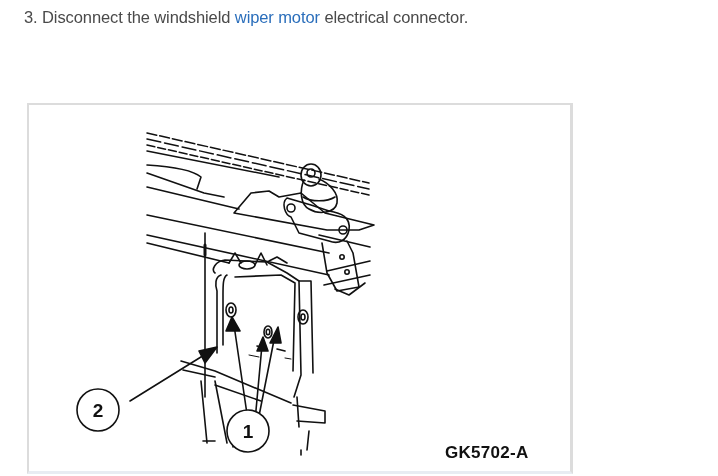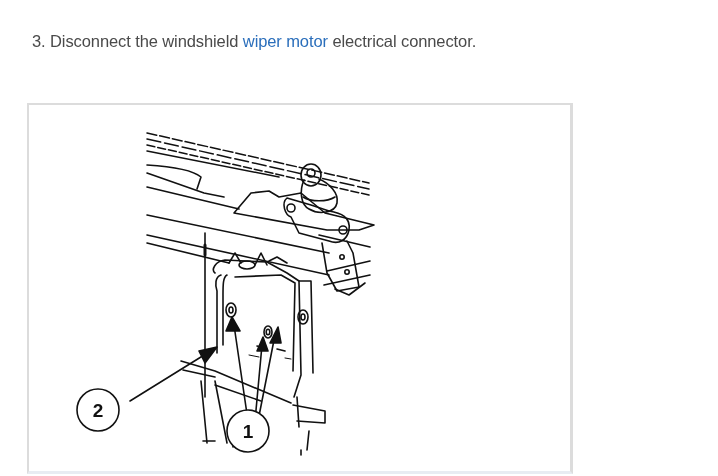--- a/index.html
+++ b/index.html
@@ -9,28 +9,27 @@
       width: 718px;
       height: 476px;
       overflow: hidden;
     }
     body {
       position: relative;
       font-family: "Liberation Sans", sans-serif;
     }
     .step-text {
       position: absolute;
-      left: 32px;
+      left: 24px;
       top: 5px;
       font-size: 16.5px;
       color: #4a4a4a;
       letter-spacing: -0.1px;
       white-space: nowrap;
       line-height: 24px;
-      margin-top: 24px;
     }
     .step-text a {
       color: #2a6ebb;
       text-decoration: none;
     }
     .figure-frame {
       position: absolute;
       left: 27px;
       top: 103px;
       width: 541px;
@@ -161,13 +160,14 @@
 
     <g stroke-width="1.6">
       <circle cx="219" cy="326" r="21" fill="#fff"></circle>
       <text class="callout-label" x="219" y="333" text-anchor="middle" stroke="none">1</text>
     </g>
     <g stroke-width="1.6">
       <circle cx="69" cy="305" r="21" fill="#fff"></circle>
       <text class="callout-label" x="69" y="312" text-anchor="middle" stroke="none">2</text>
     </g>
   </svg>
+  <div class="fig-code">GK5702-A</div>
 </div>
 
 </body></html>

